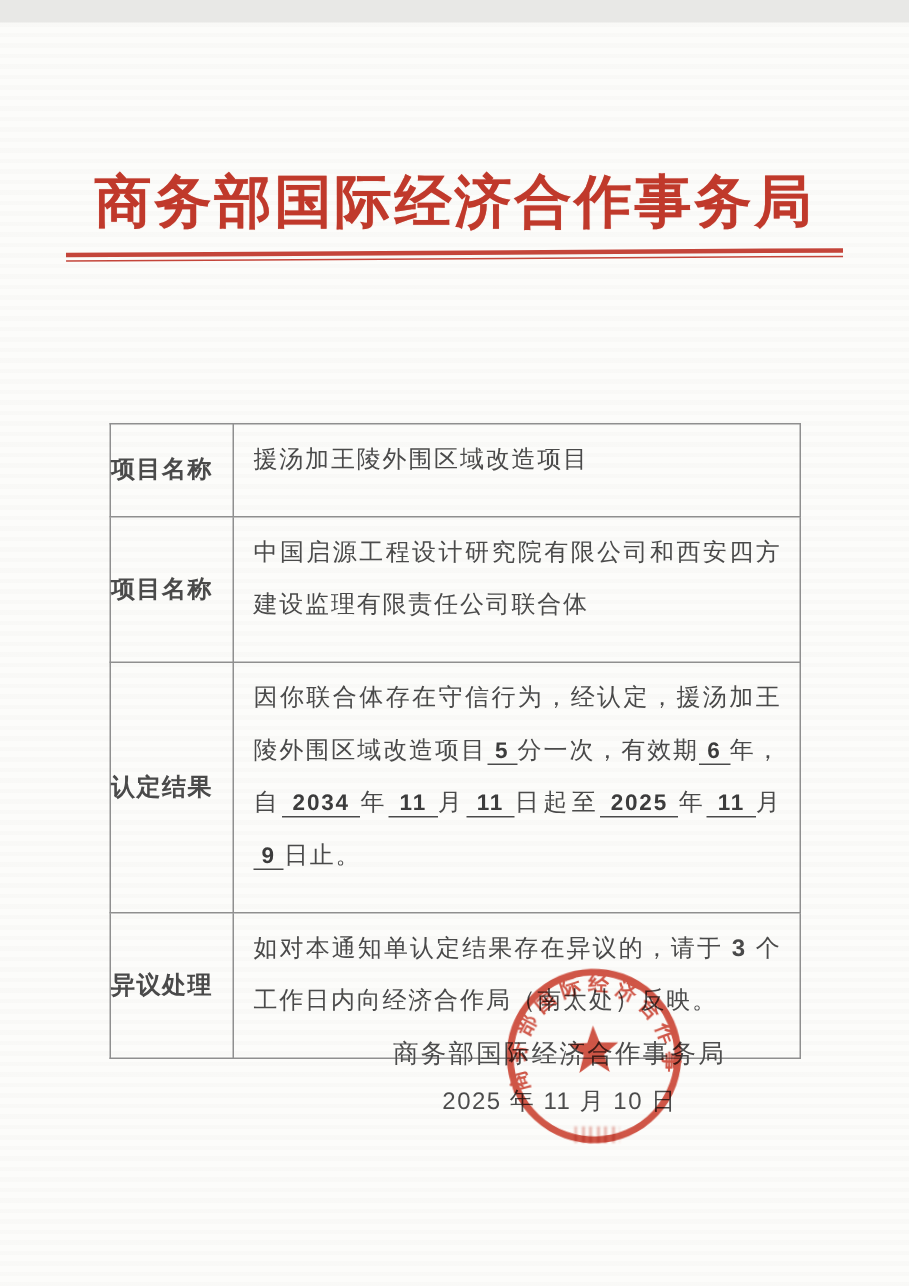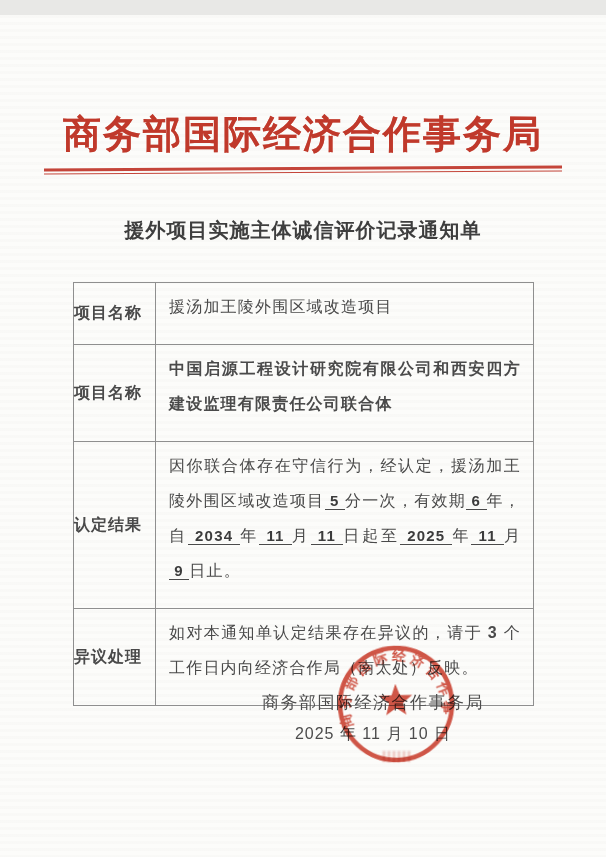--- a/index.html
+++ b/index.html
@@ -79,21 +79,21 @@
     font-size: 16.5px;
     color: #3e3e3e;
   }
   td.row-content {
     padding: 6px 12px 20px 13px;
     line-height: 35px;
     letter-spacing: 1.2px;
     text-align: justify;
   }
   tr.r1 td { height: 45px; }
-  tr.r2 td { height: 72px; font-weight: bold; }
+  tr.r2 td { height: 72px; }
   tr.r3 td { height: 142px; }
   tr.r4 td { height: 68px; }
 
   .u {
     font-family: "Liberation Sans", "DejaVu Sans", sans-serif;
     font-weight: 700;
     font-size: 15px;
     color: #3c3c3c;
     border-bottom: 1.5px solid #4a4a4a;
     white-space: pre;
@@ -151,21 +151,20 @@
   }
 </style>
 </head>
 <body>
 
 <div class="page">
 
   <div class="org-title">商务部国际经济合作事务局</div>
   <div class="header-divider"></div>
 
-  <div class="doc-title">援外项目实施主体诚信评价记录通知单</div>
 
   <table class="notice">
     <tbody>
         <tr class="r1">
       <td class="row-label">项目名称</td>
       <td class="row-content">援汤加王陵外围区域改造项目</td>
     </tr>
     <tr class="r2">
       <td class="row-label">项目名称</td>
       <td class="row-content">中国启源工程设计研究院有限公司和西安四方建设监理有限责任公司联合体</td>

